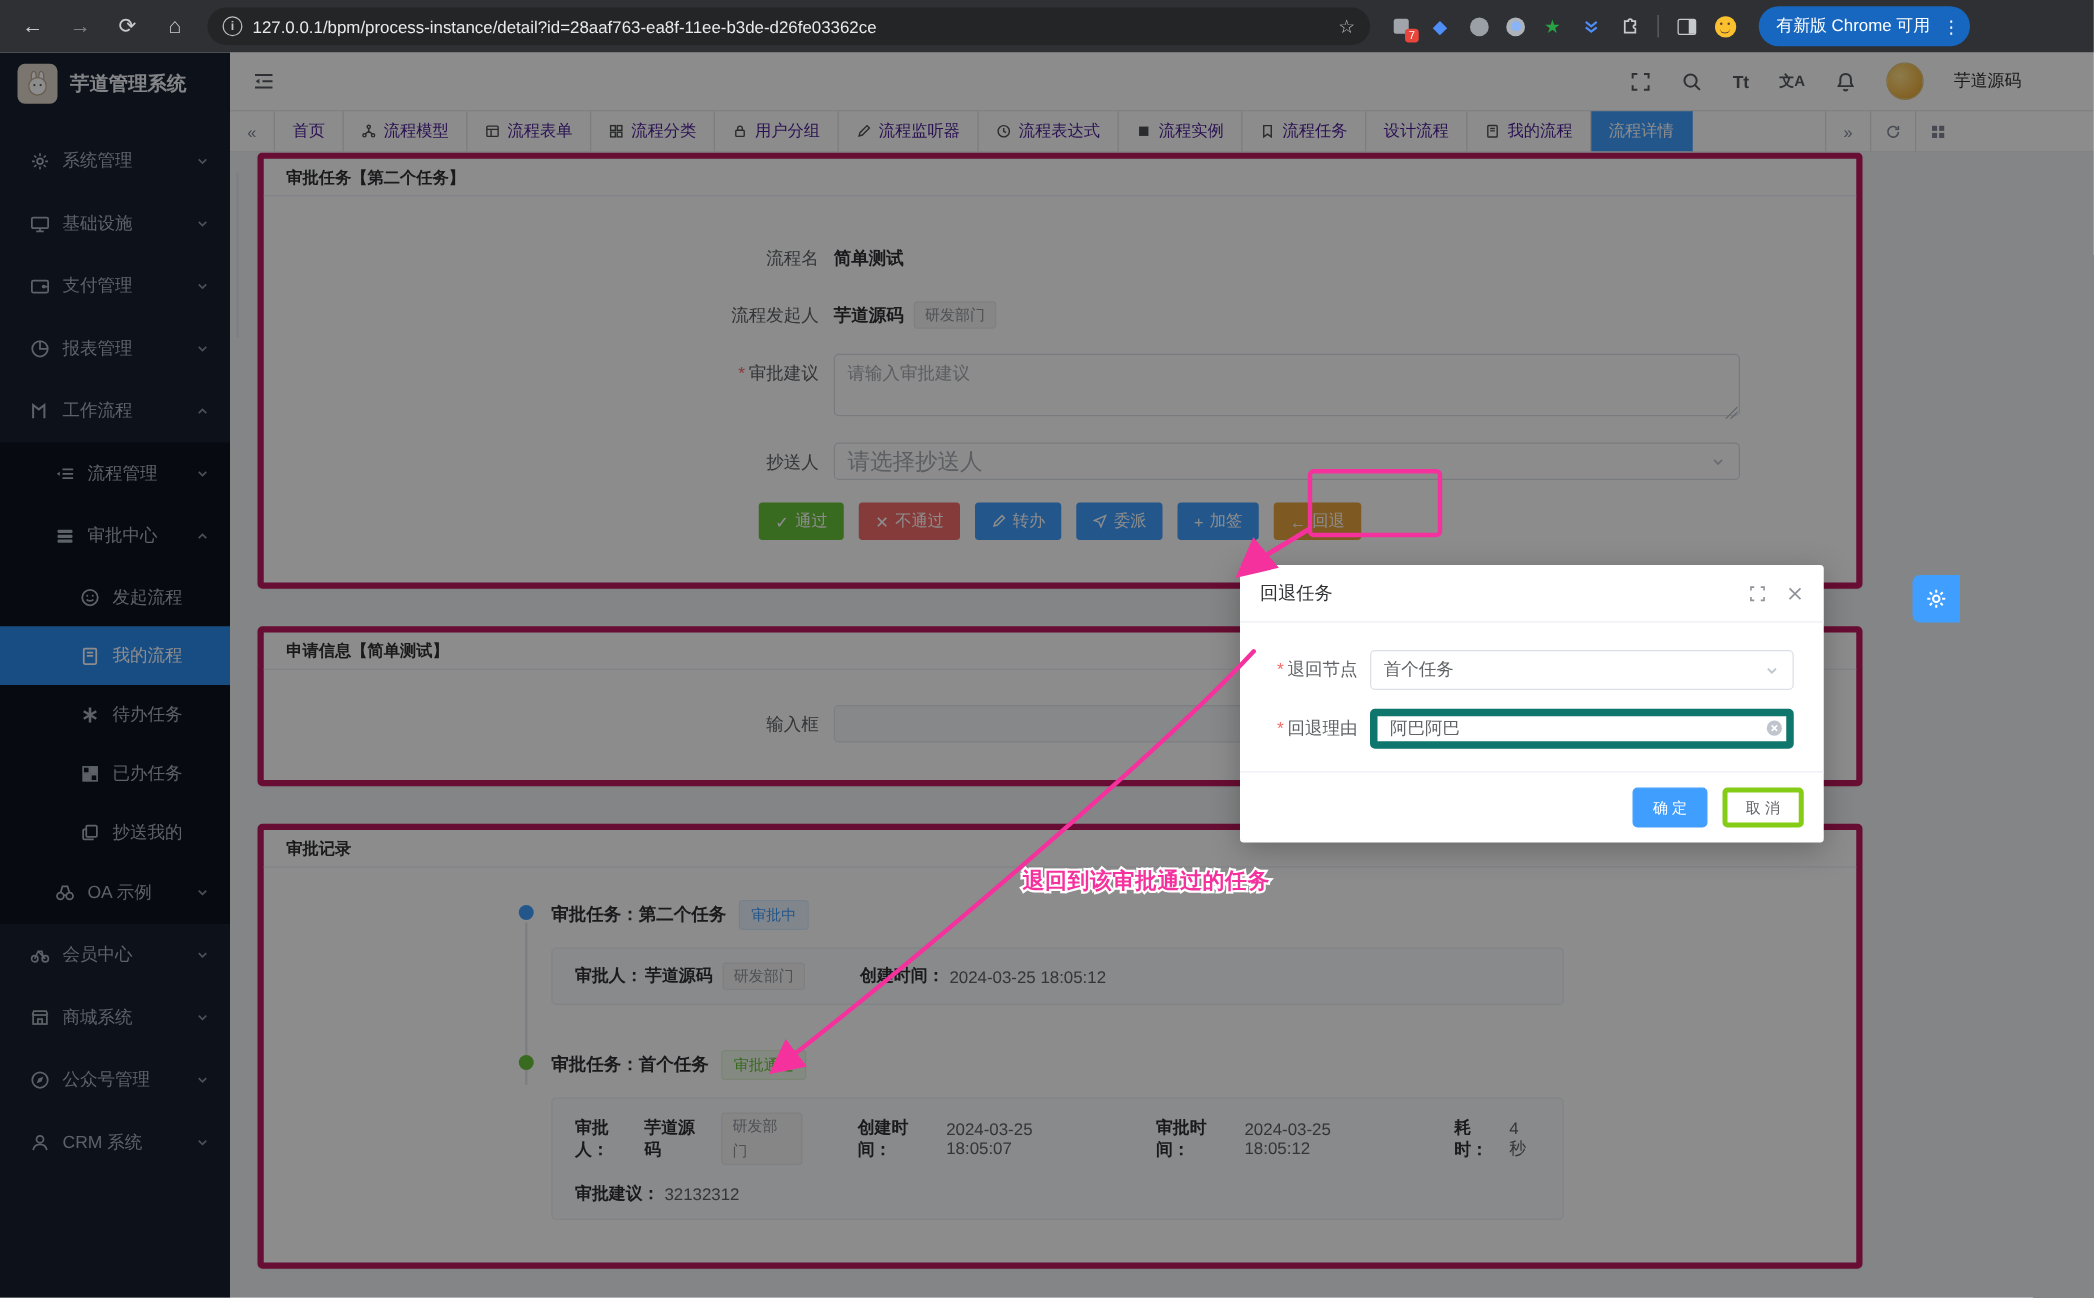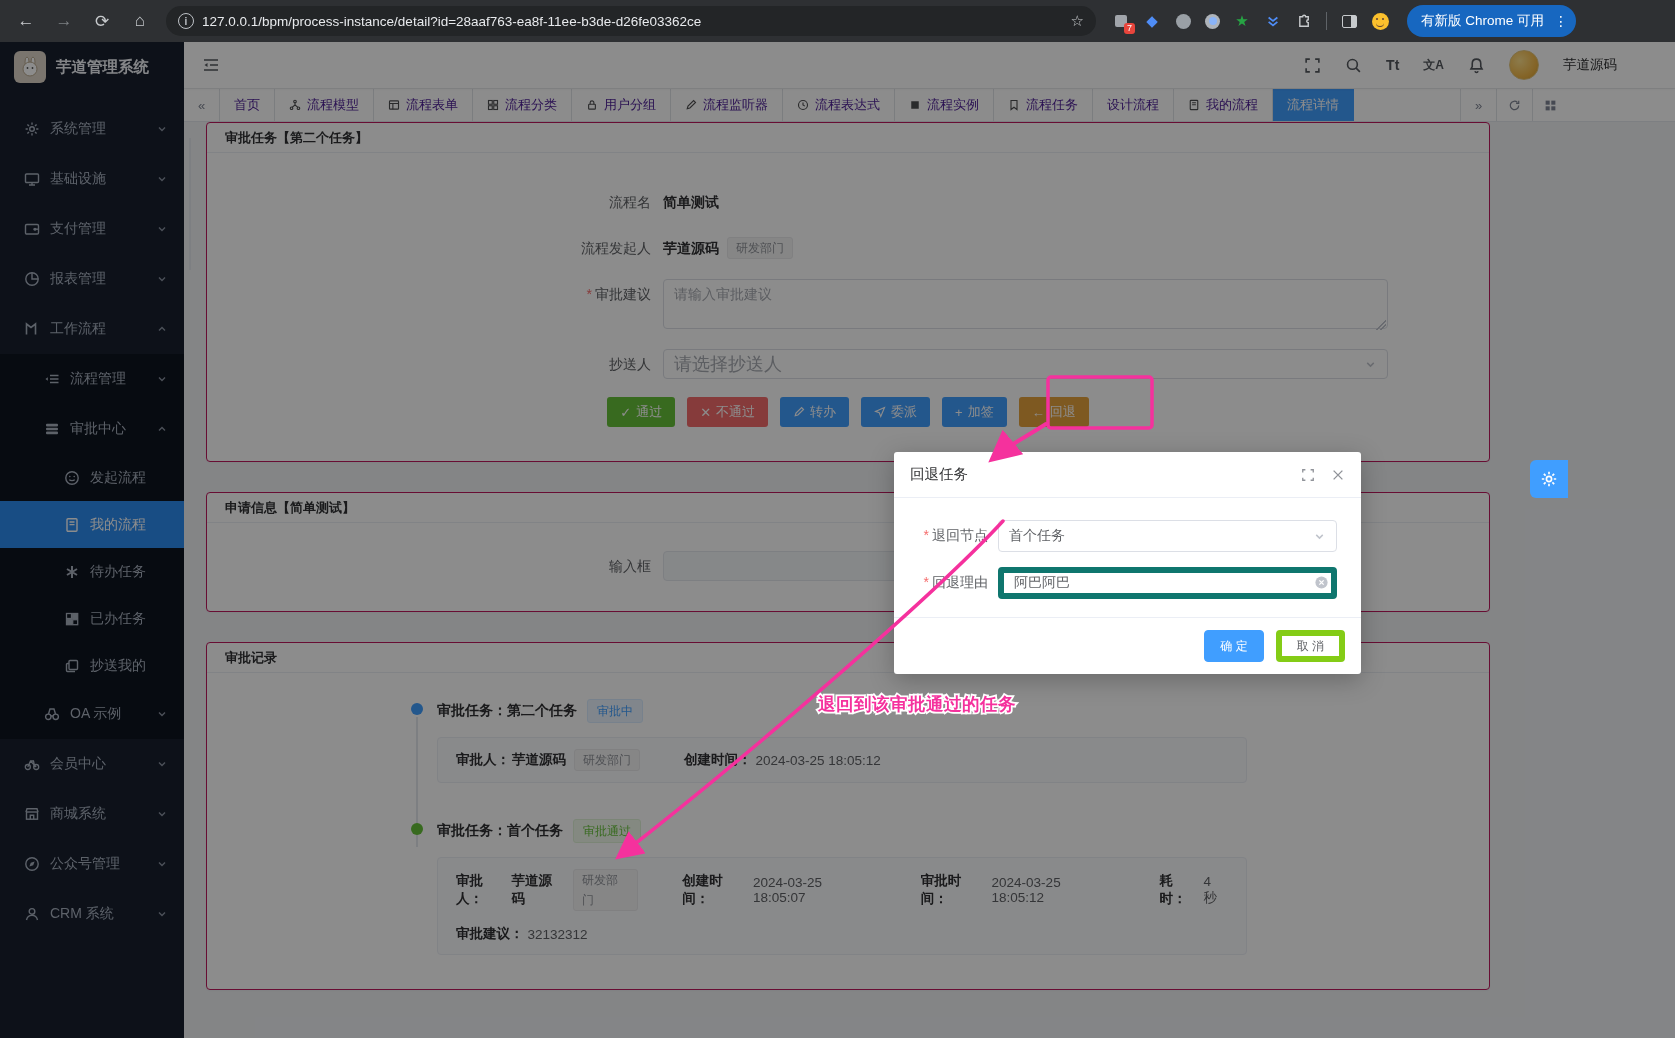--- a/index.html
+++ b/index.html
@@ -60,21 +60,21 @@
   .tb-btn { width:36px; border-right:1px solid #e0e3e8; display:flex; align-items:center; justify-content:center; color:#808695; font-size:13px; }
   .tb-btn.left-b { border-left:1px solid #e0e3e8; border-right:none; }
   .tab { display:flex; align-items:center; gap:6px; padding:0 14px; font-size:13px; color:#4c1d95; border-right:1px solid #e0e3e8; white-space:nowrap; cursor:pointer; }
   .tab .ti { color:#303133; opacity:.85; }
   .tab.active { background:#409eff; border-color:#409eff; color:#fff; }
   .tb-spacer { flex:1; }
   .tb-tail { width:107px; }
 
   
   .content { flex:1; background:#f0f2f5; padding:0 0 0 22px; overflow:hidden; position:relative; }
-  .card { width:1284px; background:#fff; border:1px solid #be185d; border-radius:4px; box-shadow:0 1px 2px rgba(0,0,0,.03); }
+  .card { width:1284px; background:#fff; border:5px solid #be185d; border-radius:4px; box-shadow:0 1px 2px rgba(0,0,0,.03); }
   .card-h { height:30px; border-bottom:1px solid #ebeef5; display:flex; align-items:center; padding:0 18px; font-size:13px; font-weight:600; color:#303133; }
   .card + .card { margin-top:30px; }
 
   .form1 { padding:34px 0 34px 0; }
   .frow { display:flex; align-items:flex-start; margin:0 0 16px 340px; }
   .frow:last-child { margin-bottom:0; }
   .flabel { width:116px; text-align:right; padding-right:12px; font-size:14px; color:#606266; line-height:30px; flex:none; white-space:nowrap; }
   .req::before { content:"*"; color:#f56c6c; margin-right:3px; }
   .fval { font-size:14px; color:#303133; font-weight:600; line-height:30px; display:flex; align-items:center; gap:8px; }
   .tagc { display:inline-block; font-weight:400; font-size:12px; color:#909399; background:#f4f4f5; border:1px solid #e9e9eb; border-radius:3px; padding:0 8px; line-height:20px; }
@@ -107,37 +107,37 @@
   .tl-panel { margin-top:14px; width:810px; background:#fafbfd; border:1px solid #ebeef5; border-radius:4px; padding:11px 18px; font-size:13.5px; }
   .tl-row { display:flex; align-items:center; gap:8px; }
   .tl-row + .tl-row { margin-top:14px; }
   .k { color:#303133; font-weight:700; }
   .v { color:#606266; }
   .gap36 { width:28px; }
 
   
   .mask { position:absolute; top:42px; left:0; width:1675px; height:996px; background:rgba(0,0,0,.45); z-index:50; }
   .settings-tab { position:absolute; top:460px; right:107px; width:38px; height:38px; background:#409eff; border-radius:6px 0 0 6px; display:flex; align-items:center; justify-content:center; color:#fff; z-index:55; cursor:pointer; }
-  .modal { position:absolute; left:894px; top:452px; width:467px; background:#fff; border-radius:3px; box-shadow:0 6px 24px rgba(0,0,0,.25); z-index:60; }
+  .modal { position:absolute; left:992px; top:452px; width:467px; background:#fff; border-radius:3px; box-shadow:0 6px 24px rgba(0,0,0,.25); z-index:60; }
   .mo-h { height:46px; display:flex; align-items:center; padding:0 16px; border-bottom:1px solid #ebeef5; }
   .mo-title { font-size:14.5px; color:#303133; }
   .mo-icons { margin-left:auto; display:flex; align-items:center; gap:16px; color:#909399; }
   .mo-body { padding:22px 24px 18px 18px; }
   .mrow { display:flex; align-items:center; }
   .mrow + .mrow { margin-top:15px; }
   .mlabel { width:86px; flex:none; text-align:right; padding-right:10px; font-size:14px; color:#606266; white-space:nowrap; }
   .msel { flex:1; height:32px; border:1px solid #dcdfe6; border-radius:4px; display:flex; align-items:center; padding:0 10px; font-size:14px; color:#606266; }
   .msel .chev { margin-left:auto; color:#c0c4cc; }
   .minput-w { flex:1; position:relative; }
   .minput { width:100%; height:32px; border:6px solid #0f766e; border-radius:4px; padding:0 28px 0 10px; font-size:14px; color:#606266; font-family:Liberation Serif, serif; outline:none; }
   .clear-ic { position:absolute; right:8px; top:8px; color:#c0c4cc; }
   .mo-f { border-top:1px solid #ebeef5; padding:12px 16px; display:flex; justify-content:flex-end; gap:12px; }
   .mbtn { height:32px; padding:0 15px; border-radius:4px; font-size:12px; cursor:pointer; font-family:inherit; }
   .mbtn.primary { background:#409eff; border:1px solid #409eff; color:#fff; }
-  .mbtn.plain { background:#fff; border:6px solid #84cc16; color:#606266; }
+  .mbtn.plain { background:#fff; border:4px solid #84cc16; color:#606266; }
 
   .ann { position:absolute; top:0; left:0; width:1675px; height:1038px; z-index:100; pointer-events:none; }
 </style>
 </head>
 <body>
 
 <div class="chrome">
   <div class="nav-ic">←</div>
   <div class="nav-ic dim">→</div>
   <div class="nav-ic">⟳</div>

